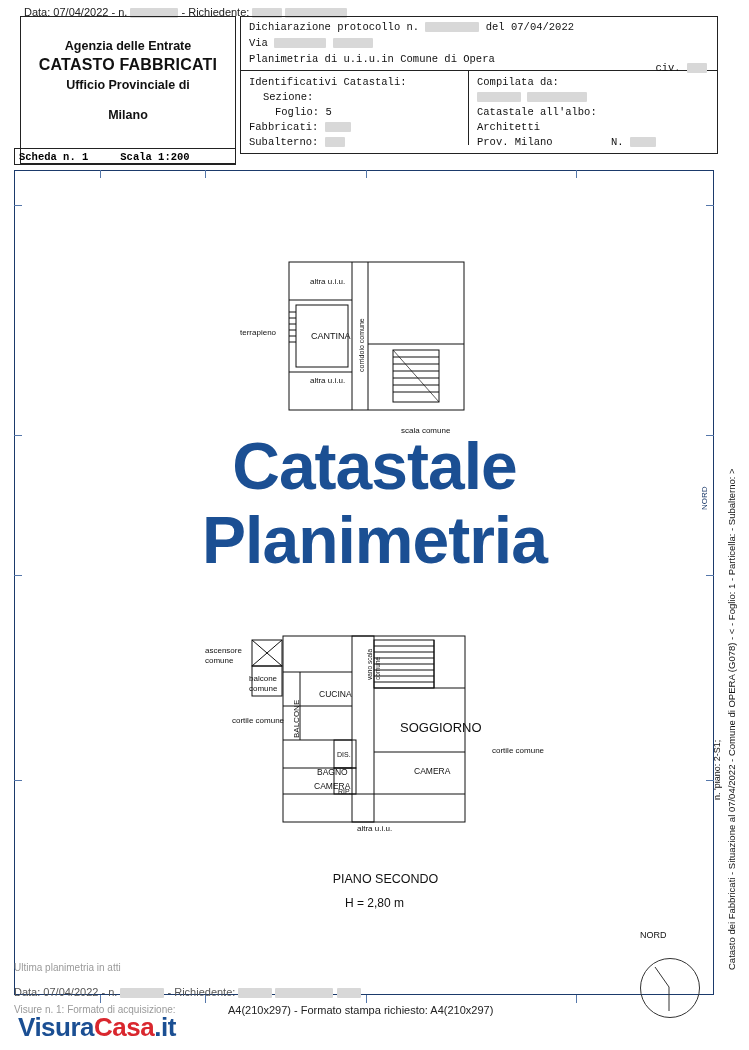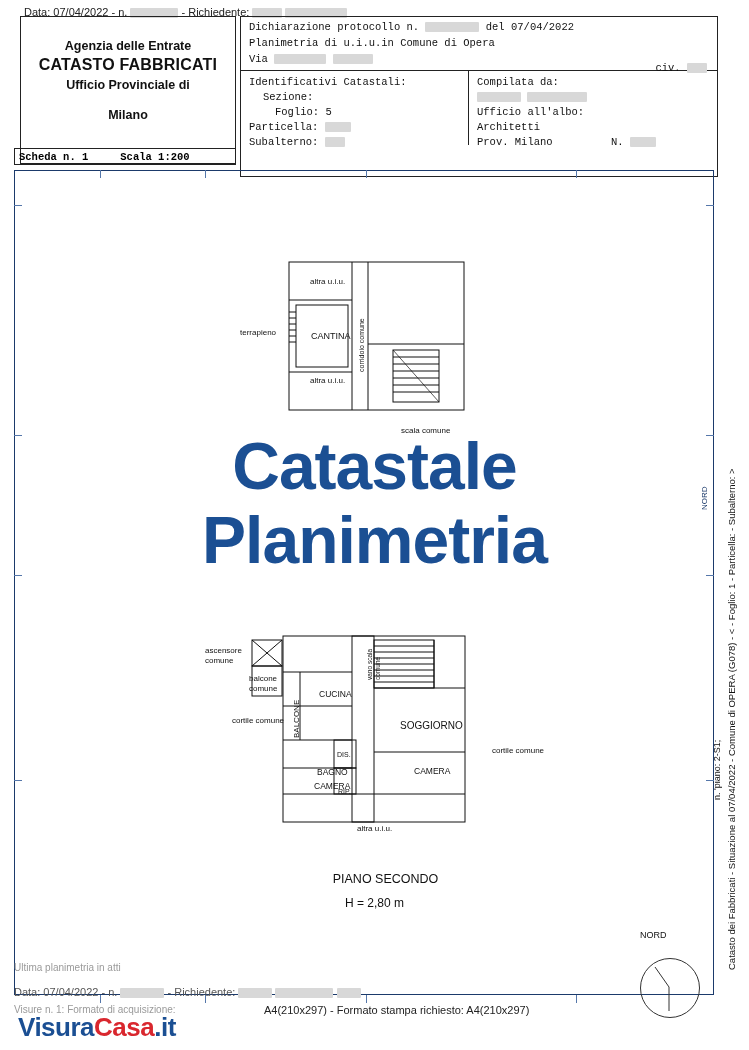--- a/index.html
+++ b/index.html
@@ -43,21 +43,21 @@
   .scheda{
     position:absolute;left:14px;top:148px;width:222px;height:17px;
     border:1px solid #222;box-sizing:border-box;
     font-size:10.5px;font-family:"Liberation Mono", monospace;font-weight:bold;
     display:flex;align-items:center;
   }
   .scheda span.a{margin-left:4px;}
   .scheda span.b{margin-left:32px;}
   
   .proto{
-    position:absolute;left:240px;top:16px;width:478px;height:161px;
+    position:absolute;left:240px;top:16px;width:478px;height:138px;
     border:1px solid #222;box-sizing:border-box;
     font-family:"Liberation Mono", monospace;font-size:10.5px;color:#111;
   }
   .proto .row{padding:4px 0 0 8px;white-space:nowrap;}
   .proto .hr{border-top:1px solid #222;margin-top:5px;}
   .proto .cols{display:flex;height:74px;}
   .proto .c1{width:228px;border-right:1px solid #222;box-sizing:border-box;}
   .proto .c2{flex:1;}
   .proto .ind{padding:5px 0 0 8px;}
   .proto .ind div{margin-bottom:3px;white-space:nowrap;}
@@ -92,21 +92,21 @@
   
   .nord{position:absolute;left:640px;top:930px;font-size:9px;color:#111;}
   .compass{
     position:absolute;left:640px;top:958px;width:58px;height:58px;
     border:1px solid #333;border-radius:50%;
   }
   
   .foot1{position:absolute;left:14px;top:962px;font-size:10px;color:#9a9a9a;}
   .foot2{position:absolute;left:14px;top:986px;font-size:11px;color:#555;white-space:nowrap;}
   .foot3{position:absolute;left:14px;top:1004px;font-size:10px;color:#9a9a9a;white-space:nowrap;}
-  .foot4{position:absolute;left:228px;top:1004px;font-size:11px;color:#222;white-space:nowrap;margin-left:36px;}
+  .foot4{position:absolute;left:228px;top:1004px;font-size:11px;color:#222;white-space:nowrap;}
   
   .logo{position:absolute;left:18px;top:1012px;font-size:26px;font-weight:bold;color:#1b4f93;letter-spacing:-.5px;}
   .logo .red{color:#d9272e;}
   .logo .v{color:#1b4f93;}
 </style>
 </head>
 <body>
 
 <div class="topline">
   <span>Data: 07/04/2022 - n.</span>
@@ -128,57 +128,57 @@
   <span class="b">Scala 1:200</span>
 </div>
 
 <div class="proto">
   <div class="row">
     <span>Dichiarazione protocollo n.</span>
     <span class="redact" style="width:54px;height:10px;"></span>
     <span>del</span>
     <span>07/04/2022</span>
   </div>
-  <div class="row">Planimetria di u.i.u.in Comune di Opera</div>
   <div class="row">
     <span>Via</span>
     <span class="redact" style="width:52px;height:10px;"></span>
     <span class="redact" style="width:40px;height:10px;"></span>
   </div>
+  <div class="row">Planimetria di u.i.u.in Comune di Opera</div>
   <div class="civ">
     <span>civ.</span>
     <span class="redact" style="width:20px;height:10px;"></span>
   </div>
   <div class="hr"></div>
   <div class="cols">
     <div class="c1">
       <div class="ind">
         <div>Identificativi Catastali:</div>
         <div style="padding-left:14px;">
           <span>Sezione:</span>
         </div>
         <div style="padding-left:26px;">Foglio: 5</div>
         <div>
-          <span>Particella:</span>
+          <span>Fabbricati:</span>
           <span class="redact" style="width:26px;height:10px;"></span>
         </div>
         <div>
           <span>Subalterno:</span>
           <span class="redact" style="width:20px;height:10px;"></span>
         </div>
       </div>
     </div>
     <div class="c2">
       <div class="ind">
         <div>Compilata da:</div>
         <div>
           <span class="redact" style="width:44px;height:10px;"></span>
           <span class="redact" style="width:60px;height:10px;"></span>
         </div>
-        <div>Ufficio all'albo:</div>
+        <div>Catastale all'albo:</div>
         <div>Architetti</div>
         <div>
           <span>Prov. Milano</span>
           <span style="margin-left:52px;">N.</span>
           <span class="redact" style="width:26px;height:10px;"></span>
         </div>
       </div>
     </div>
   </div>
 </div>
@@ -274,21 +274,21 @@
 <div class="lbl" style="left:205px;top:646px;line-height:1.25;white-space:pre;">ascensore
 comune</div>
 <div class="lbl" style="left:249px;top:674px;line-height:1.25;white-space:pre;">balcone
 comune</div>
 <div class="lbl" style="left:232px;top:716px;">cortile comune</div>
 <div class="lbl" style="left:492px;top:746px;">cortile comune</div>
 <div class="lbl v" style="left:366px;top:680px;font-size:6.5px;white-space:pre;line-height:1.2;">vano scala
 comune</div>
 <div class="lbl v" style="left:292px;top:738px;font-size:8px;">BALCONE</div>
 <div class="lbl" style="left:319px;top:689px;font-size:8.5px;">CUCINA</div>
-<div class="lbl" style="left:400px;top:720px;font-size:10px;">SOGGIORNO</div>
+<div class="lbl" style="left:400px;top:720px;font-size:13px;">SOGGIORNO</div>
 <div class="lbl" style="left:317px;top:767px;font-size:8.5px;">BAGNO</div>
 <div class="lbl" style="left:337px;top:751px;font-size:7px;">DIS.</div>
 <div class="lbl" style="left:314px;top:781px;font-size:8.5px;">CAMERA</div>
 <div class="lbl" style="left:338px;top:788px;font-size:7px;">RIP.</div>
 <div class="lbl" style="left:414px;top:766px;font-size:8.5px;">CAMERA</div>
 <div class="lbl" style="left:357px;top:824px;">altra u.i.u.</div>
 
 <div class="floorcap">PIANO SECONDO</div>
 <div class="floorcap2">H = 2,80 m</div>
 

